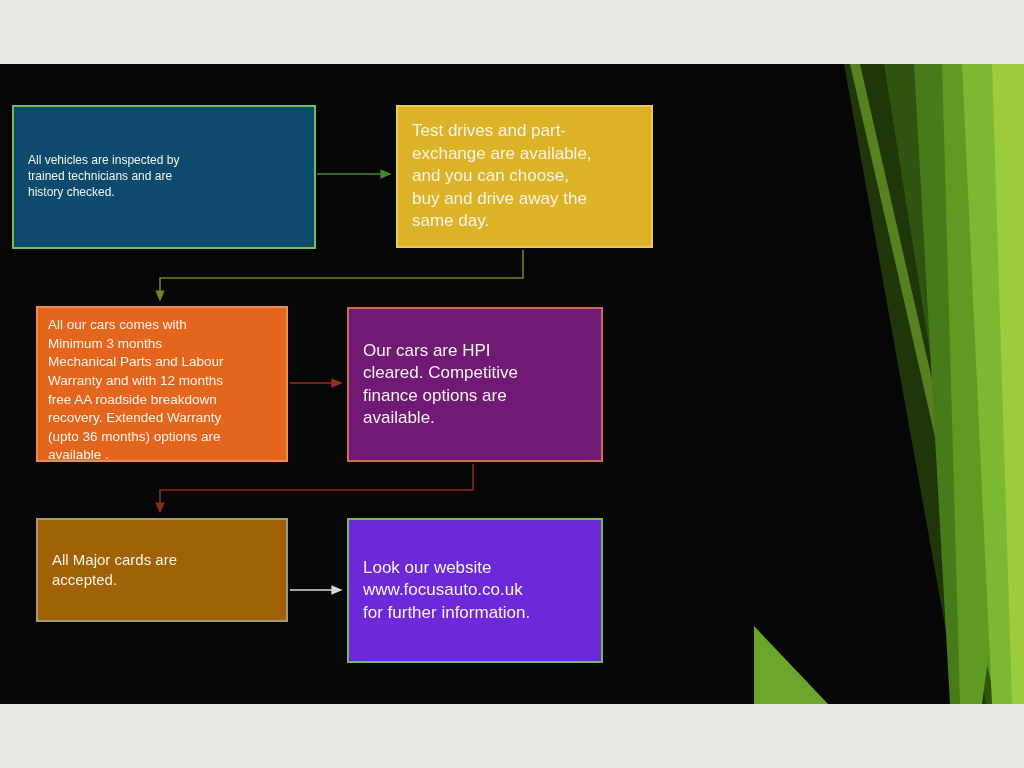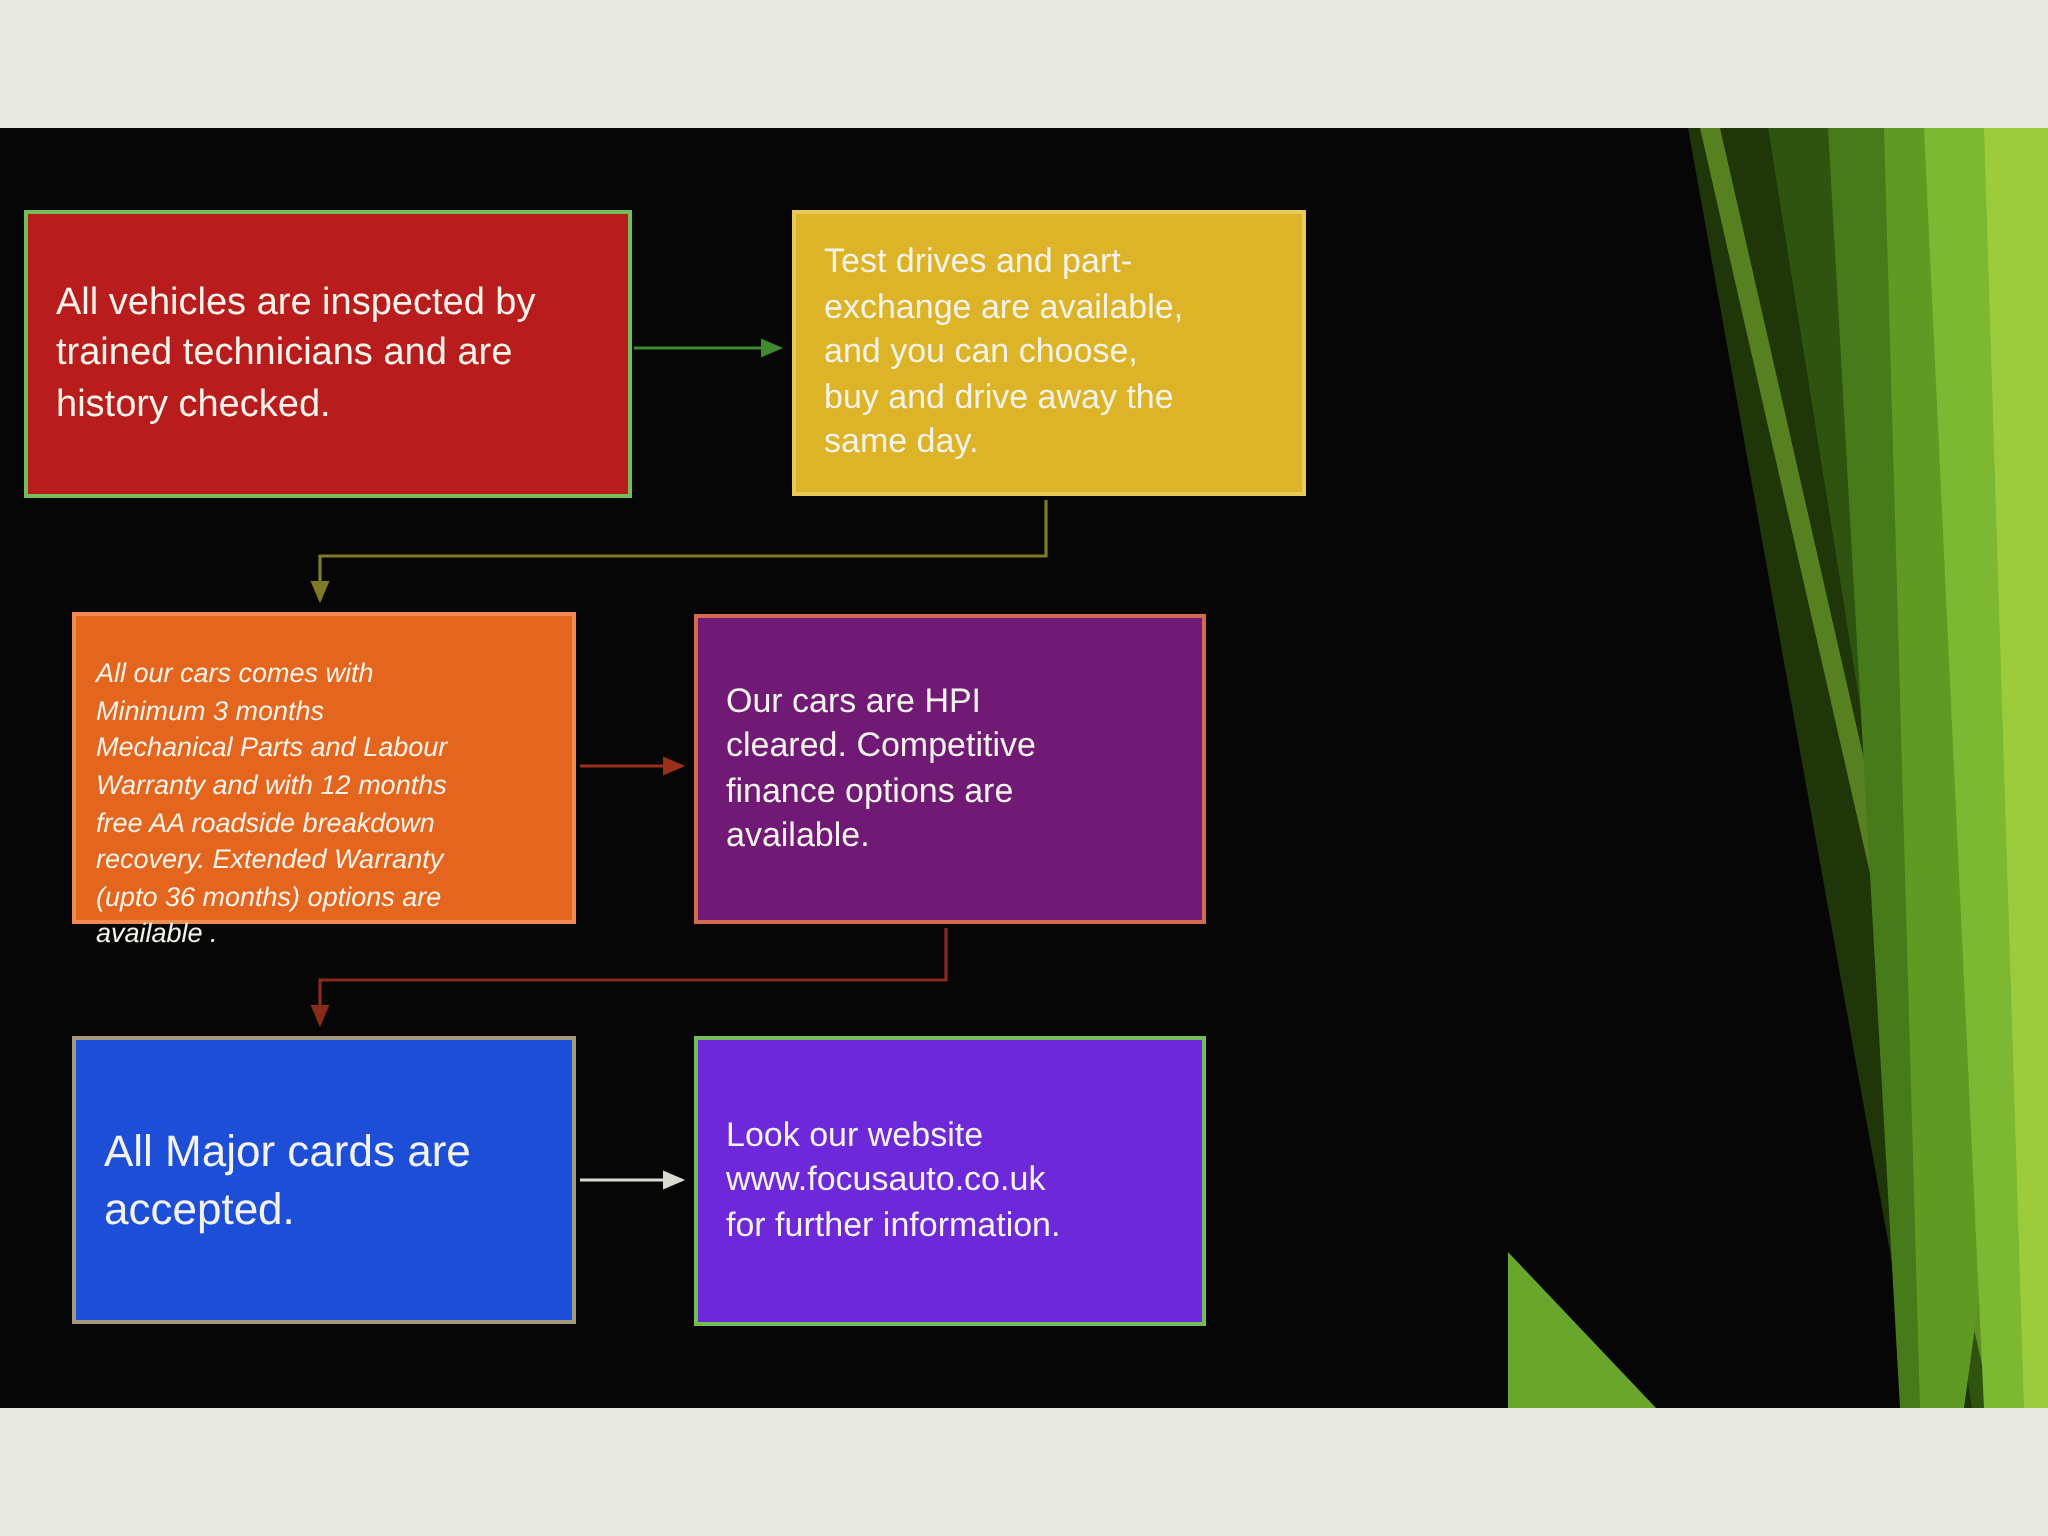--- a/index.html
+++ b/index.html
@@ -3,26 +3,26 @@
 <meta charset="utf-8">
 <style>
   html,body{margin:0;padding:0;}
   body{font-family:"Liberation Sans", sans-serif;}
   .stage{position:relative;width:1024px;height:768px;background:#e9e9e3;overflow:hidden;}
   .slide{position:absolute;left:0;top:64px;width:1024px;height:640px;background:#060606;overflow:hidden;}
   .bg-shapes{position:absolute;right:0;top:0;height:640px;width:270px;}
   .connectors{position:absolute;left:0;top:0;width:1024px;height:640px;pointer-events:none;}
   .box{position:absolute;box-sizing:border-box;color:#f4f3ea;display:flex;align-items:center;}
   .box-text{white-space:pre-line;line-height:1.32;padding:12px 14px;}
-  .box-inspection{left:12px;top:41px;width:304px;height:144px;background:#b91c1c;border:2px solid #74bd58;font-size:19px;}
+  .box-inspection{left:12px;top:41px;width:304px;height:144px;background:#0c4a6e;border:2px solid #74bd58;font-size:12px;}
   .box-testdrives{left:396px;top:41px;width:257px;height:143px;background:#ddb327;border:2px solid #e7ca57;font-size:17px;align-items:center;}
   .box-warranty{left:36px;top:242px;width:252px;height:156px;background:#e4661e;border:2px solid #ee8c4e;font-size:13.5px;align-items:flex-start;}
-  .box-warranty .box-text{padding:20px 10px;line-height:1.38;font-style:italic;}
+  .box-warranty .box-text{padding:8px 10px;line-height:1.38;}
   .box-hpi{left:347px;top:243px;width:256px;height:155px;background:#701a75;border:2px solid #d3694f;font-size:17px;}
-  .box-cards{left:36px;top:454px;width:252px;height:144px;background:#1d4ed8;border:2px solid #a39a7c;font-size:22px;}
+  .box-cards{left:36px;top:454px;width:252px;height:104px;background:#a16207;border:2px solid #a39a7c;font-size:15px;}
   .box-website{left:347px;top:454px;width:256px;height:145px;background:#6d28d9;border:2px solid #74bd58;font-size:17px;}
 </style>
 </head>
 <body>
 
 <div class="stage">
   <div class="slide">
 
     <svg class="bg-shapes" viewBox="0 0 270 640" aria-hidden="true">
       <polygon points="90,0 270,0 270,640 205,640" fill="#1e3608"></polygon>

